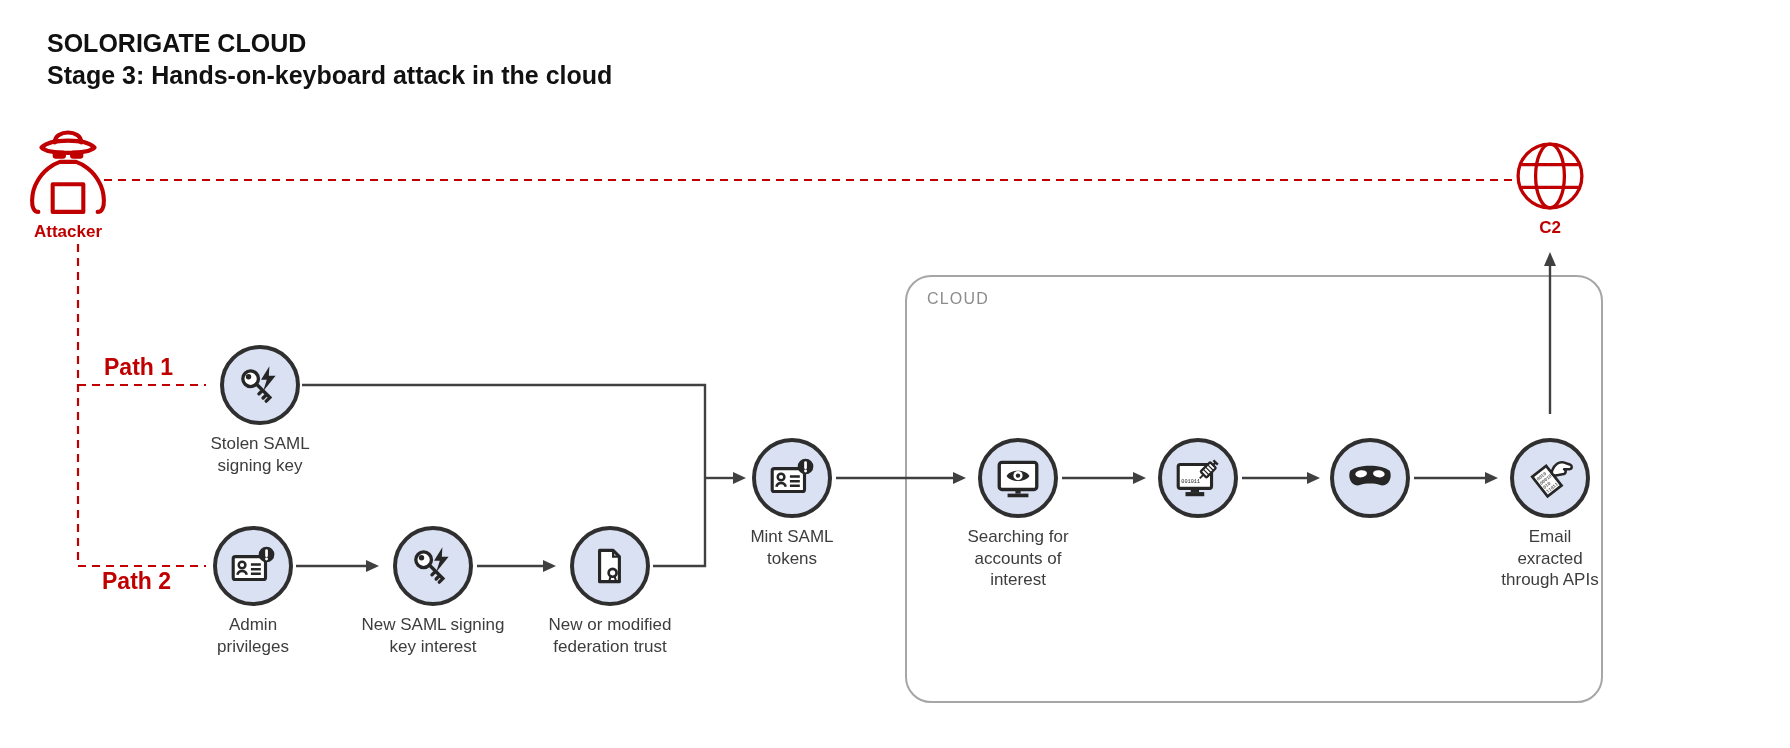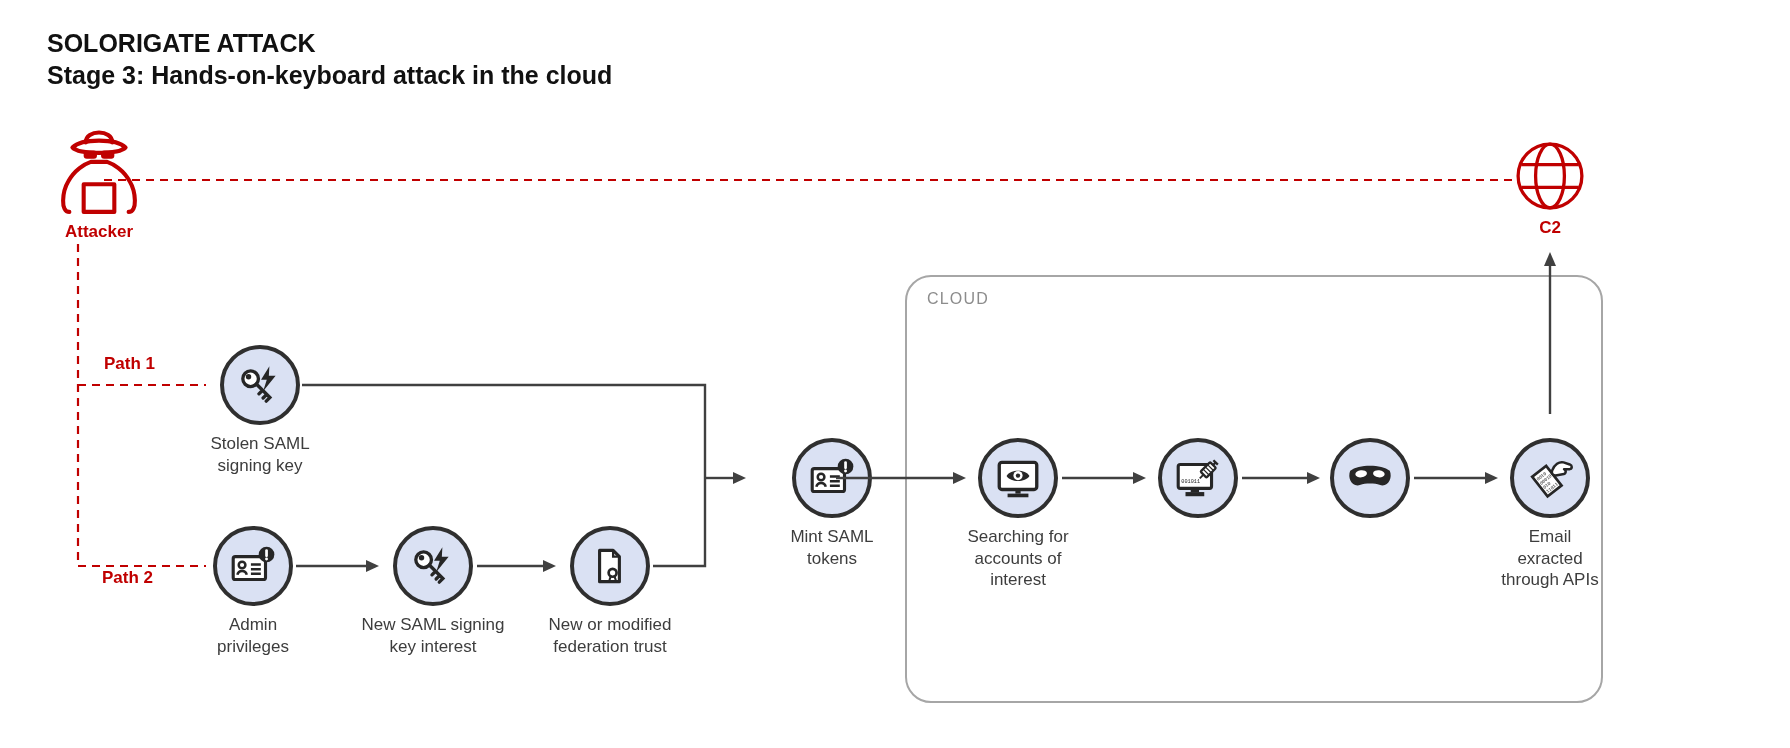--- a/index.html
+++ b/index.html
@@ -8,31 +8,31 @@
   .title{position:absolute;left:47px;top:27px;color:#111;font-size:25px;font-weight:700;line-height:32px;}
   .conn{position:absolute;left:0;top:0;z-index:3;pointer-events:none;}
   .cloud-box{position:absolute;left:905px;top:275px;width:698px;height:428px;border:2px solid #a6a6a6;
              border-radius:26px;box-sizing:border-box;z-index:1;}
   .cloud-label{position:absolute;left:20px;top:13px;font-size:16px;color:#8c8c8c;letter-spacing:1.2px;}
   .node{position:absolute;width:176px;text-align:center;z-index:2;}
   .node .circle{width:80px;height:80px;border-radius:50%;background:#dae1f3;border:4px solid #2f2f2f;
                 box-sizing:border-box;margin:0 auto;display:flex;align-items:center;justify-content:center;}
   .node .lbl{margin-top:8px;font-size:17px;line-height:21.5px;color:#3d3d3d;}
   .node .lbl span{display:block;}
-  .red-label{position:absolute;color:#c00000;font-size:17px;font-weight:700;z-index:2;}
+  .red-label{position:absolute;color:#c00000;font-size:23px;font-weight:700;z-index:2;}
   .actor{position:absolute;z-index:2;text-align:center;}
   .actor .lbl{color:#c00000;font-size:17px;font-weight:700;margin-top:2px;}
 </style>
 </head>
 <body>
 
 <div class="stage">
 
   <div class="title">
-    <div>SOLORIGATE ATTACK</div>
+    <div>SOLORIGATE CLOUD</div>
     <div>Stage 3: Hands-on-keyboard attack in the cloud</div>
   </div>
 
   <div class="cloud-box">
     <span class="cloud-label">CLOUD</span>
   </div>
 
   <svg class="conn" width="1790" height="748">
     <g stroke="#c00000" stroke-width="2.2" stroke-dasharray="8 6" fill="none">
       <path d="M104 180 H1512"></path>
@@ -56,21 +56,21 @@
       <polygon points="366,560 379,566 366,572"></polygon>
       <polygon points="543,560 556,566 543,572"></polygon>
       <polygon points="953,472 966,478 953,484"></polygon>
       <polygon points="1133,472 1146,478 1133,484"></polygon>
       <polygon points="1307,472 1320,478 1307,484"></polygon>
       <polygon points="1485,472 1498,478 1485,484"></polygon>
       <polygon points="1544,266 1550,252 1556,266"></polygon>
     </g>
   </svg>
 
-  <div class="actor" style="left:39px;top:122px;width:120px;">
+  <div class="actor" style="left:8px;top:122px;width:120px;">
     <svg width="84" height="94" viewBox="0 0 78 92">
       <g stroke="#c00000" stroke-width="4" fill="none" stroke-linecap="round" stroke-linejoin="round">
         <path d="M26 20 C26 7 52 7 52 20"></path>
         <path d="M13 25 C22 16 56 16 65 25 C58 32 20 32 13 25 Z"></path>
         <path d="M10 88 C1 88 3 68 9 58 C15 47 25 41 31 39 L47 39 C53 41 63 47 69 58 C75 68 77 88 68 88"></path>
         <rect x="24" y="61" width="30" height="27" fill="#ffffff"></rect>
       </g>
       <g fill="#c00000">
         <rect x="24" y="28" width="13" height="8" rx="3"></rect>
         <rect x="41" y="28" width="13" height="8" rx="3"></rect>
@@ -154,21 +154,21 @@
         <path d="M24.8 33.8 L23.6 37 M28.2 33.8 L29.4 37" stroke="#262626" stroke-width="2" fill="none" stroke-linecap="round"></path>
       </svg>
     </div>
     <div class="lbl">
       <span>New or modified</span>
       <span>federation trust</span>
       <span></span>
     </div>
   </div>
 
-  <div class="node" style="left:704px;top:438px;padding-left:40px;">
+  <div class="node" style="left:704px;top:438px;">
     <div class="circle">
       <svg width="50" height="50" viewBox="0 0 48 48">
         <rect x="5" y="15" width="31" height="22" rx="2" stroke="#262626" stroke-width="3" fill="#fff"></rect>
         <circle cx="13.5" cy="23" r="3.2" stroke="#262626" stroke-width="2.4" fill="none"></circle>
         <path d="M9 32.5 C10 27.5 17 27.5 18 32.5" stroke="#262626" stroke-width="2.4" fill="none"></path>
         <path d="M22 22.5 H31.5 M22 27 H31.5 M22 31.5 H31.5" stroke="#262626" stroke-width="2.4" fill="none"></path>
         <circle cx="37" cy="13" r="7.5" fill="#262626"></circle>
         <path d="M37 9.2 V14.2" stroke="#fff" stroke-width="2.6" stroke-linecap="round"></path>
         <circle cx="37" cy="17.2" r="1.4" fill="#fff"></circle>
       </svg>

